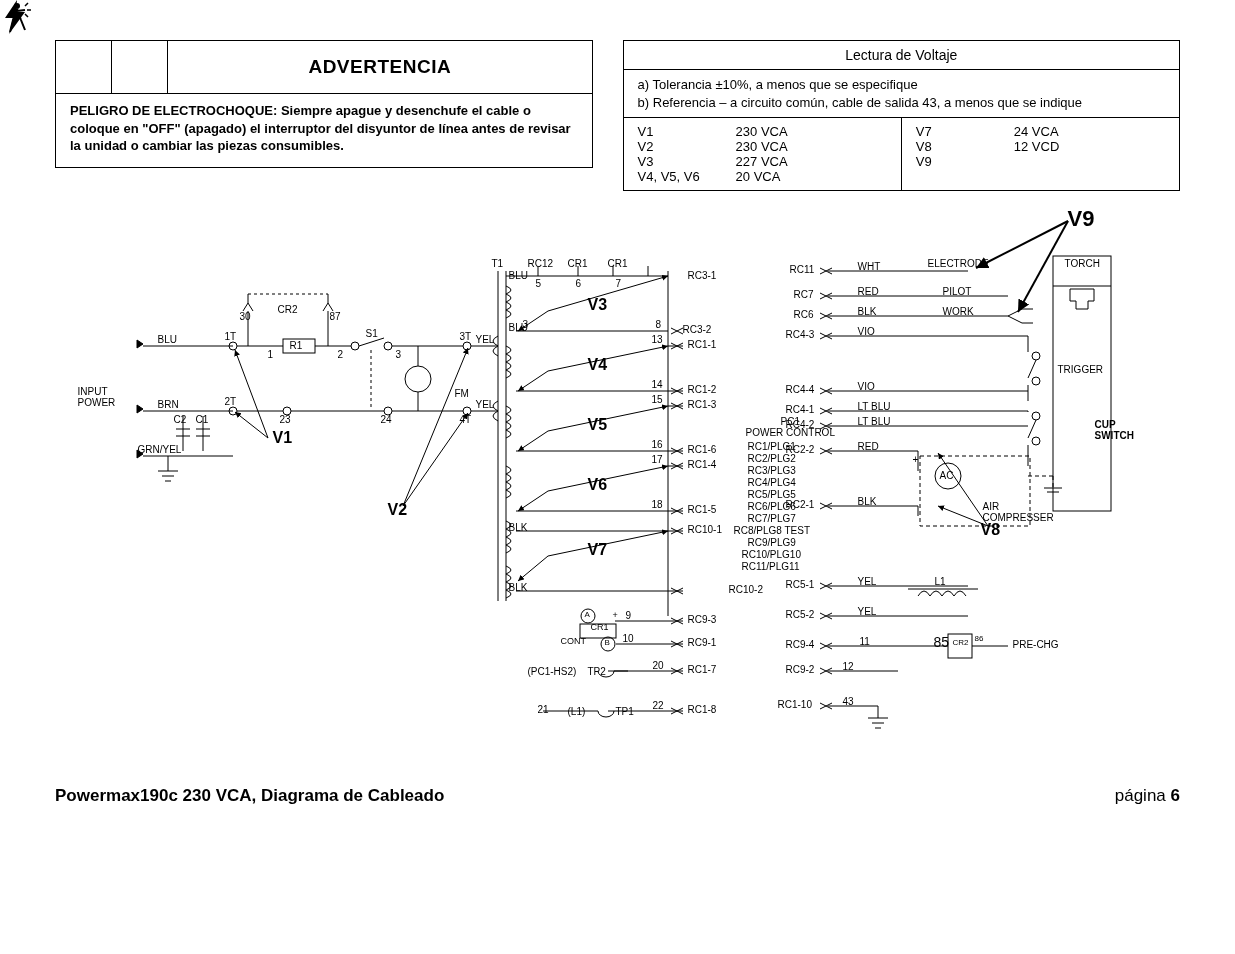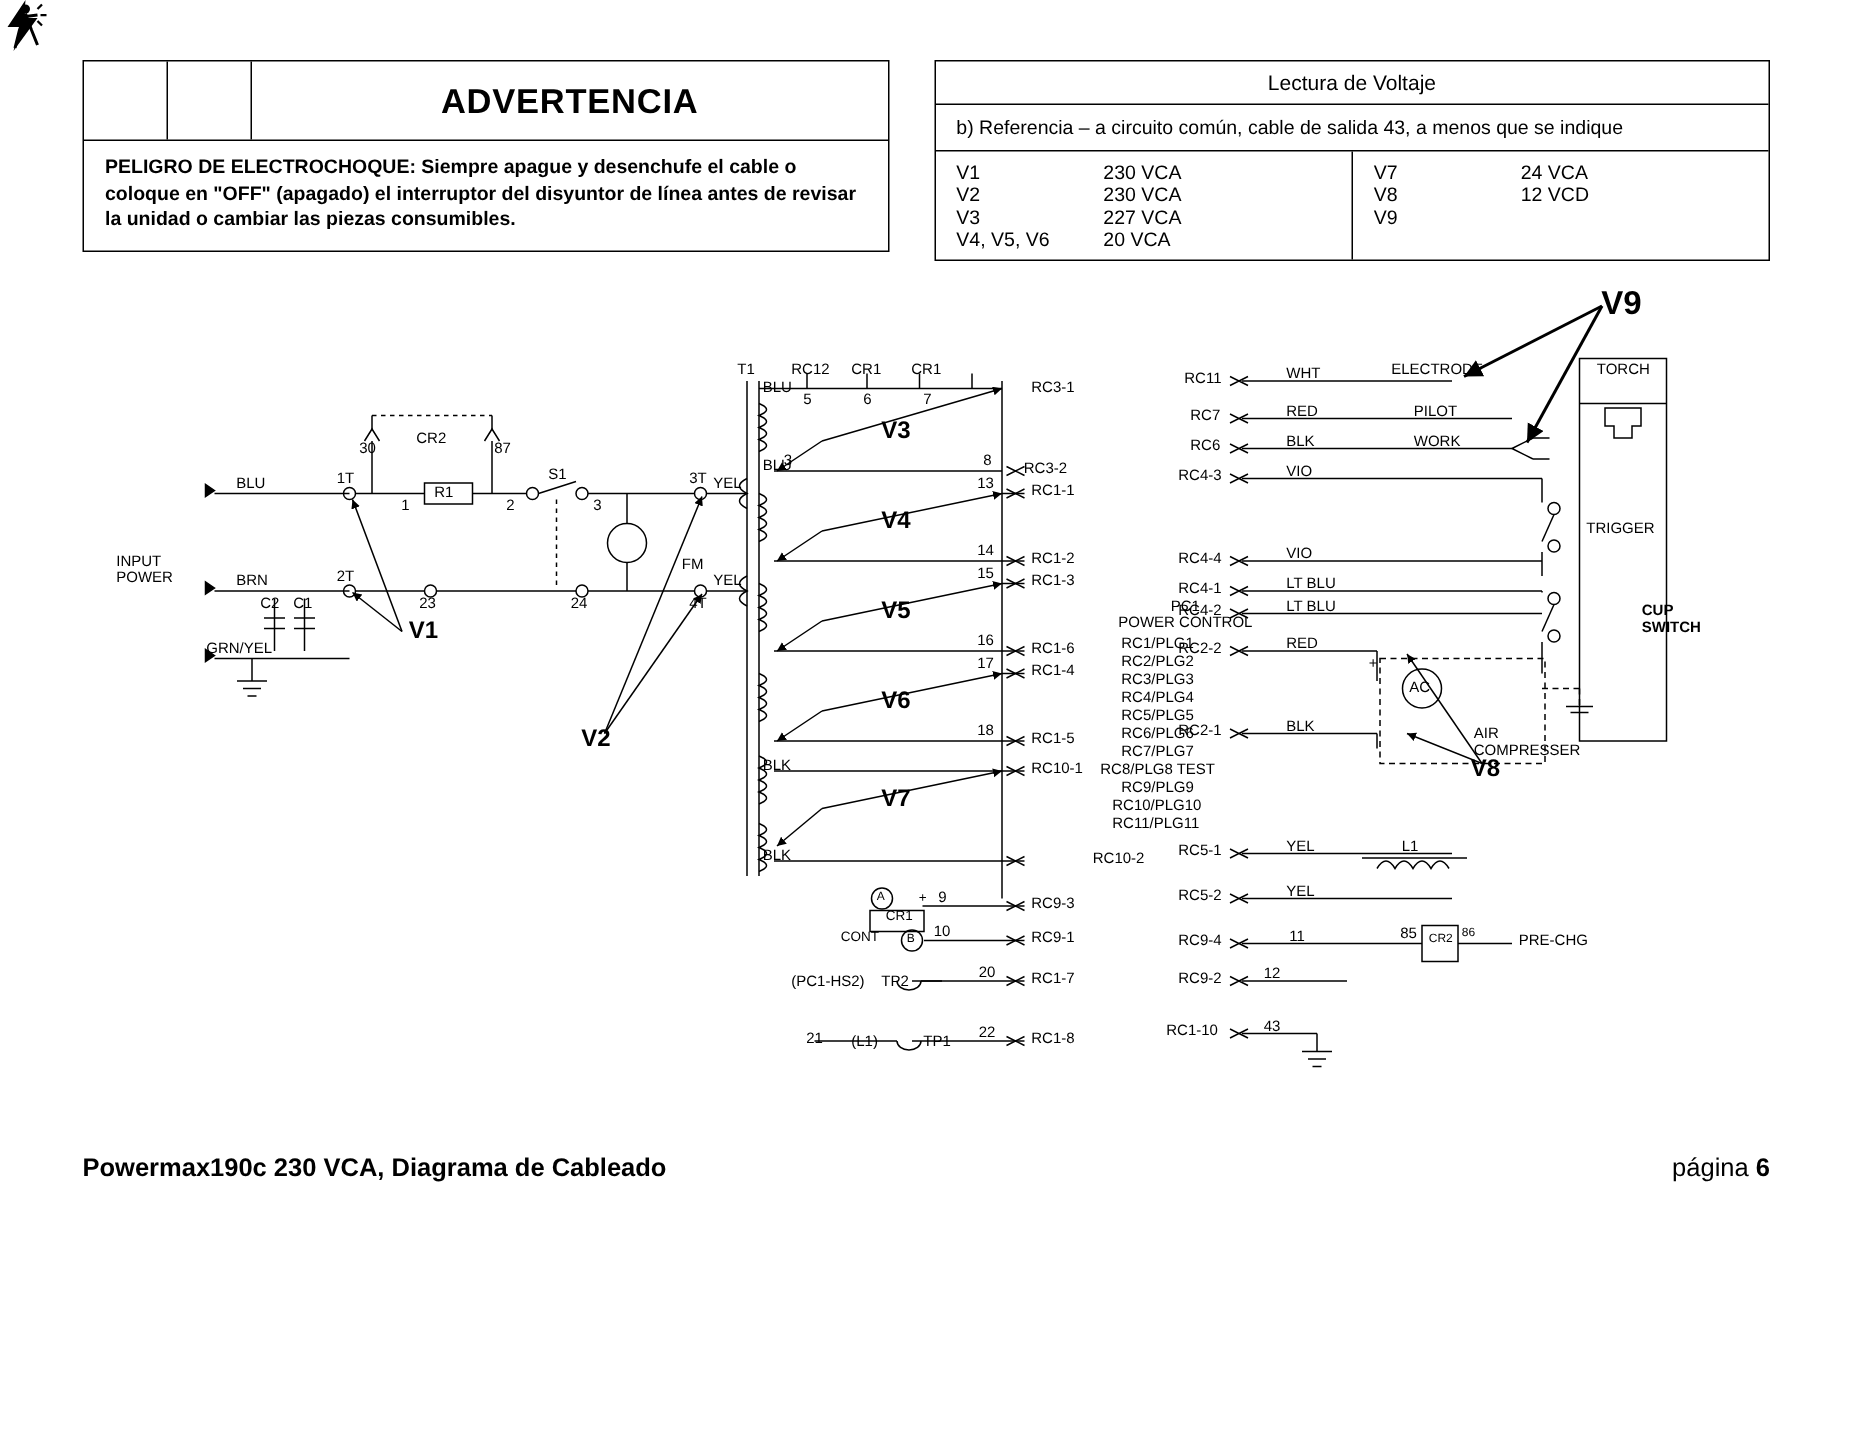--- a/index.html
+++ b/index.html
@@ -36,21 +36,21 @@
     display: flex;
     align-items: center;
     justify-content: center;
   }
   .warning-title {
     flex: 1;
     display: flex;
     align-items: center;
     justify-content: center;
     font-weight: bold;
-    font-size: 23px;
+    font-size: 19px;
     letter-spacing: .5px;
   }
   .warning-body {
     padding: 8px 14px 12px;
     font-size: 13px;
     line-height: 1.35;
     font-weight: bold;
   }
   .voltage-table {
     border: 1px solid #000;
@@ -125,20 +125,21 @@
         </div>
       </div>
       <div class="warning-title">ADVERTENCIA</div>
     </div>
     <div class="warning-body">PELIGRO DE ELECTROCHOQUE:  Siempre apague y desenchufe el cable o coloque en "OFF" (apagado) el interruptor del disyuntor de línea antes de revisar la unidad o cambiar las piezas consumibles.</div>
   </div>
 
   <div class="voltage-table">
     <div class="vt-head">Lectura de Voltaje</div>
     <div class="vt-notes">
+      <div>a)  Tolerancia ±10%, a menos que se especifique</div>
       <div>b)  Referencia – a circuito común, cable de salida 43, a menos que se indique</div>
     </div>
     <div class="vt-grid">
       <div class="vt-col left">
         <div class="vt-row">
             <span class="lab">V1</span>
             <span>230 VCA</span>
           </div>
         <div class="vt-row">
             <span class="lab">V2</span>
@@ -521,21 +522,21 @@
 <span class="lbl" style="left:875px;top:70px;">PILOT</span>
 <span class="lbl" style="left:875px;top:90px;">WORK</span>
 <span class="lbl" style="left:997px;top:42px;">TORCH</span>
 <span class="lbl" style="left:990px;top:148px;">TRIGGER</span>
 <span class="lbl" style="left:1027px;top:203px;white-space:pre;font-weight:bold;">CUP<br>SWITCH</span>
 <span class="lbl" style="left:872px;top:254px;">AC</span>
 <span class="lbl" style="left:915px;top:285px;white-space:pre;">AIR<br>COMPRESSER</span>
 <span class="lbl" style="left:867px;top:360px;">L1</span>
 <span class="lbl" style="left:945px;top:423px;">PRE-CHG</span>
 <span class="lbl" style="left:885px;top:422px;font-size:8px;">CR2</span>
-<span class="lbl" style="left:866px;top:418px;font-size:10px;">85</span>
+<span class="lbl" style="left:866px;top:418px;font-size:14px;">85</span>
 <span class="lbl" style="left:907px;top:418px;font-size:8px;">86</span>
 <span class="lbl" style="left:775px;top:420px;margin-left:17px;">11</span>
 <span class="lbl" style="left:775px;top:445px;">12</span>
 <span class="lbl" style="left:775px;top:480px;">43</span>
 <span class="lbl" style="left:845px;top:238px;">+</span>
 <span class="lbl vbl" style="left:913px;top:305px;">V8</span>
 <span class="lbl vbl vbig" style="left:1000px;top:-10px;">V9</span>
 
 </div>
 

